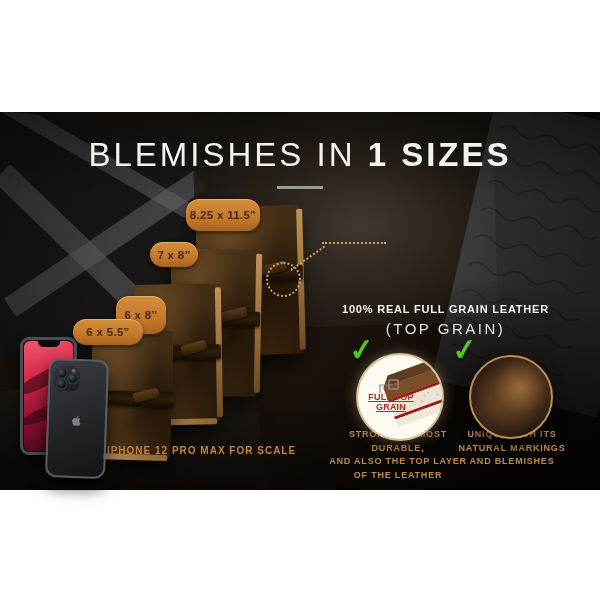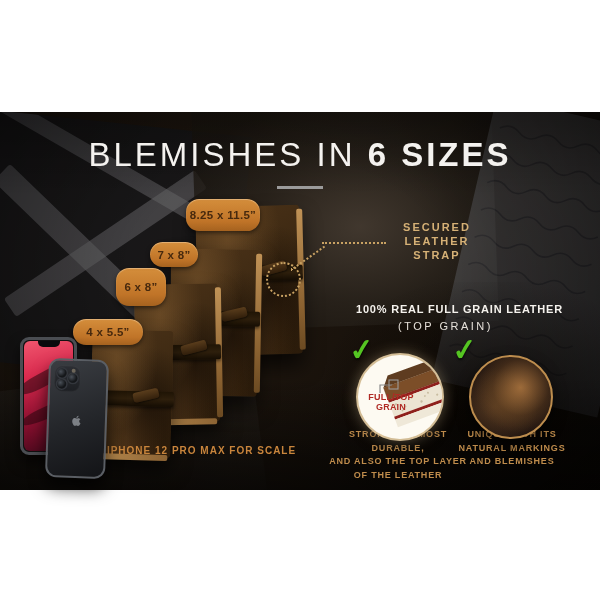--- a/index.html
+++ b/index.html
@@ -64,43 +64,43 @@
   .strap-callout{position:absolute;left:382px;top:220px;width:110px;text-align:center;color:#d6b176;
     font-weight:700;font-size:11px;letter-spacing:2px;line-height:14px;white-space:pre-line;z-index:6;}
 
   
   .badge{position:absolute;display:flex;align-items:center;justify-content:center;z-index:7;
     background:linear-gradient(#d4914040 0%,#d28b39 8%,#c07428 70%,#a5621f 100%);
     background-color:#c67c2d;border-radius:13px;color:#47290e;font-weight:700;font-size:11.5px;
     letter-spacing:.3px;box-shadow:0 2px 4px rgba(0,0,0,.5), inset 0 1px 1px rgba(255,230,190,.5);}
   .b1{left:186px;top:199px;width:74px;height:32px;}
   .b2{left:150px;top:242px;width:48px;height:25px;}
-  .b3{left:116px;top:268px;width:50px;height:38px;}
+  .b3{left:116px;top:296px;width:50px;height:38px;}
   .b4{left:73px;top:319px;width:70px;height:26px;}
 
   
-  .leather-heading{position:absolute;left:328px;top:303px;width:235px;text-align:right;color:#f5f2ed;
+  .leather-heading{position:absolute;left:328px;top:303px;width:235px;text-align:center;color:#f5f2ed;
     font-weight:700;font-size:11px;letter-spacing:.8px;z-index:7;white-space:nowrap;}
   .leather-subheading{position:absolute;left:328px;top:320px;width:235px;text-align:center;color:#e6e1da;
-    font-size:11px;letter-spacing:2.5px;z-index:7;}
+    font-size:15px;letter-spacing:2.5px;z-index:7;}
   .check{position:absolute;color:#55c522;font-size:30px;font-weight:700;z-index:9;
     text-shadow:0 2px 2px rgba(0,0,0,.6);transform:rotate(-6deg);}
   .check-1{left:349px;top:332px;}
   .check-2{left:452px;top:332px;}
   .feature-circle{position:absolute;width:84px;height:84px;border-radius:50%;z-index:8;}
   .circle-cross{left:358px;top:355px;background:#fdfaf2;overflow:hidden;
     box-shadow:0 0 0 2px rgba(238,214,170,.85), 0 0 16px rgba(255,225,170,.45), 0 6px 14px rgba(0,0,0,.5);}
   .circle-texture{left:469px;top:355px;border:2px solid #bd8d4e;box-sizing:border-box;
     background:
       radial-gradient(ellipse at 62% 38%, rgba(190,130,70,.75), rgba(120,80,40,.3) 40%, transparent 65%),
       radial-gradient(ellipse at 30% 62%, rgba(140,95,50,.4), transparent 55%),
       radial-gradient(circle at 50% 50%, #3a2615 0%, #241711 65%, #17100a 100%);
     box-shadow:0 6px 14px rgba(0,0,0,.55);}
   .diagram-label{position:absolute;left:3px;top:37px;width:60px;color:#b02a24;font-weight:700;
-    font-size:9px;line-height:10px;text-align:center;letter-spacing:.2px;white-space:pre-line;}
+    font-size:9px;line-height:10px;text-align:center;letter-spacing:.2px;white-space:pre-line;text-decoration:underline;}
   .caption{position:absolute;top:428px;text-align:center;color:#bf8c4c;font-weight:700;font-size:9px;
     letter-spacing:.8px;line-height:13.5px;white-space:pre-line;z-index:7;}
   .caption-left{left:327px;width:142px;}
   .caption-right{left:444px;width:136px;}
 
   
   .iphone-front{position:absolute;left:20px;top:337px;width:51px;height:112px;border-radius:9px;
     border:3px solid #4a4d52;background:#111;z-index:8;box-shadow:0 8px 14px rgba(0,0,0,.6);}
   .iphone-screen{position:absolute;inset:1px;border-radius:6px;overflow:hidden;
     background:linear-gradient(165deg,#f0566e 0%,#d92a4e 30%,#8e1030 65%,#42081a 100%);}
@@ -151,21 +151,21 @@
         </g>
       </svg>
     </div>
     <div class="bg-photo-low"></div>
     <div class="shade-right"></div>
     <div class="vignette"></div>
   </div>
 
   <div class="title">
     <span class="light">BLEMISHES IN</span>
-    <span class="bold">6 SIZES</span>
+    <span class="bold">1 SIZES</span>
   </div>
   <div class="title-underline"></div>
 
   <div class="journal j1">
     <div class="leather"></div>
     <div class="pages"></div>
     <div class="strap" style="top:40%;"></div>
     <div class="strap-wrap" style="left:62%;top:39%;"></div>
   </div>
   <div class="journal j2">
@@ -184,27 +184,25 @@
   <div class="journal j4">
     <div class="leather"></div>
     <div class="pages-bottom"></div>
     <div class="strap" style="top:48%;"></div>
     <div class="strap-wrap" style="left:52%;top:47%;"></div>
   </div>
 
   <div class="dotted-circle"></div>
   <div class="leader-diag"></div>
   <div class="leader-horiz"></div>
-  <div class="strap-callout">SECURED
-LEATHER STRAP</div>
 
   <div class="badge b1">8.25 x 11.5”</div>
   <div class="badge b2">7 x 8”</div>
   <div class="badge b3">6 x 8”</div>
-  <div class="badge b4">4 x 5.5”</div>
+  <div class="badge b4">6 x 5.5”</div>
 
   <div class="leather-heading">100% REAL FULL GRAIN LEATHER</div>
   <div class="leather-subheading">(TOP GRAIN)</div>
 
   <div class="check check-1">✓</div>
   <div class="check check-2">✓</div>
 
   <div class="feature-circle circle-cross">
     <svg viewBox="0 0 84 84" style="position:absolute;inset:0;">
       <g transform="rotate(-20 58 40)">

